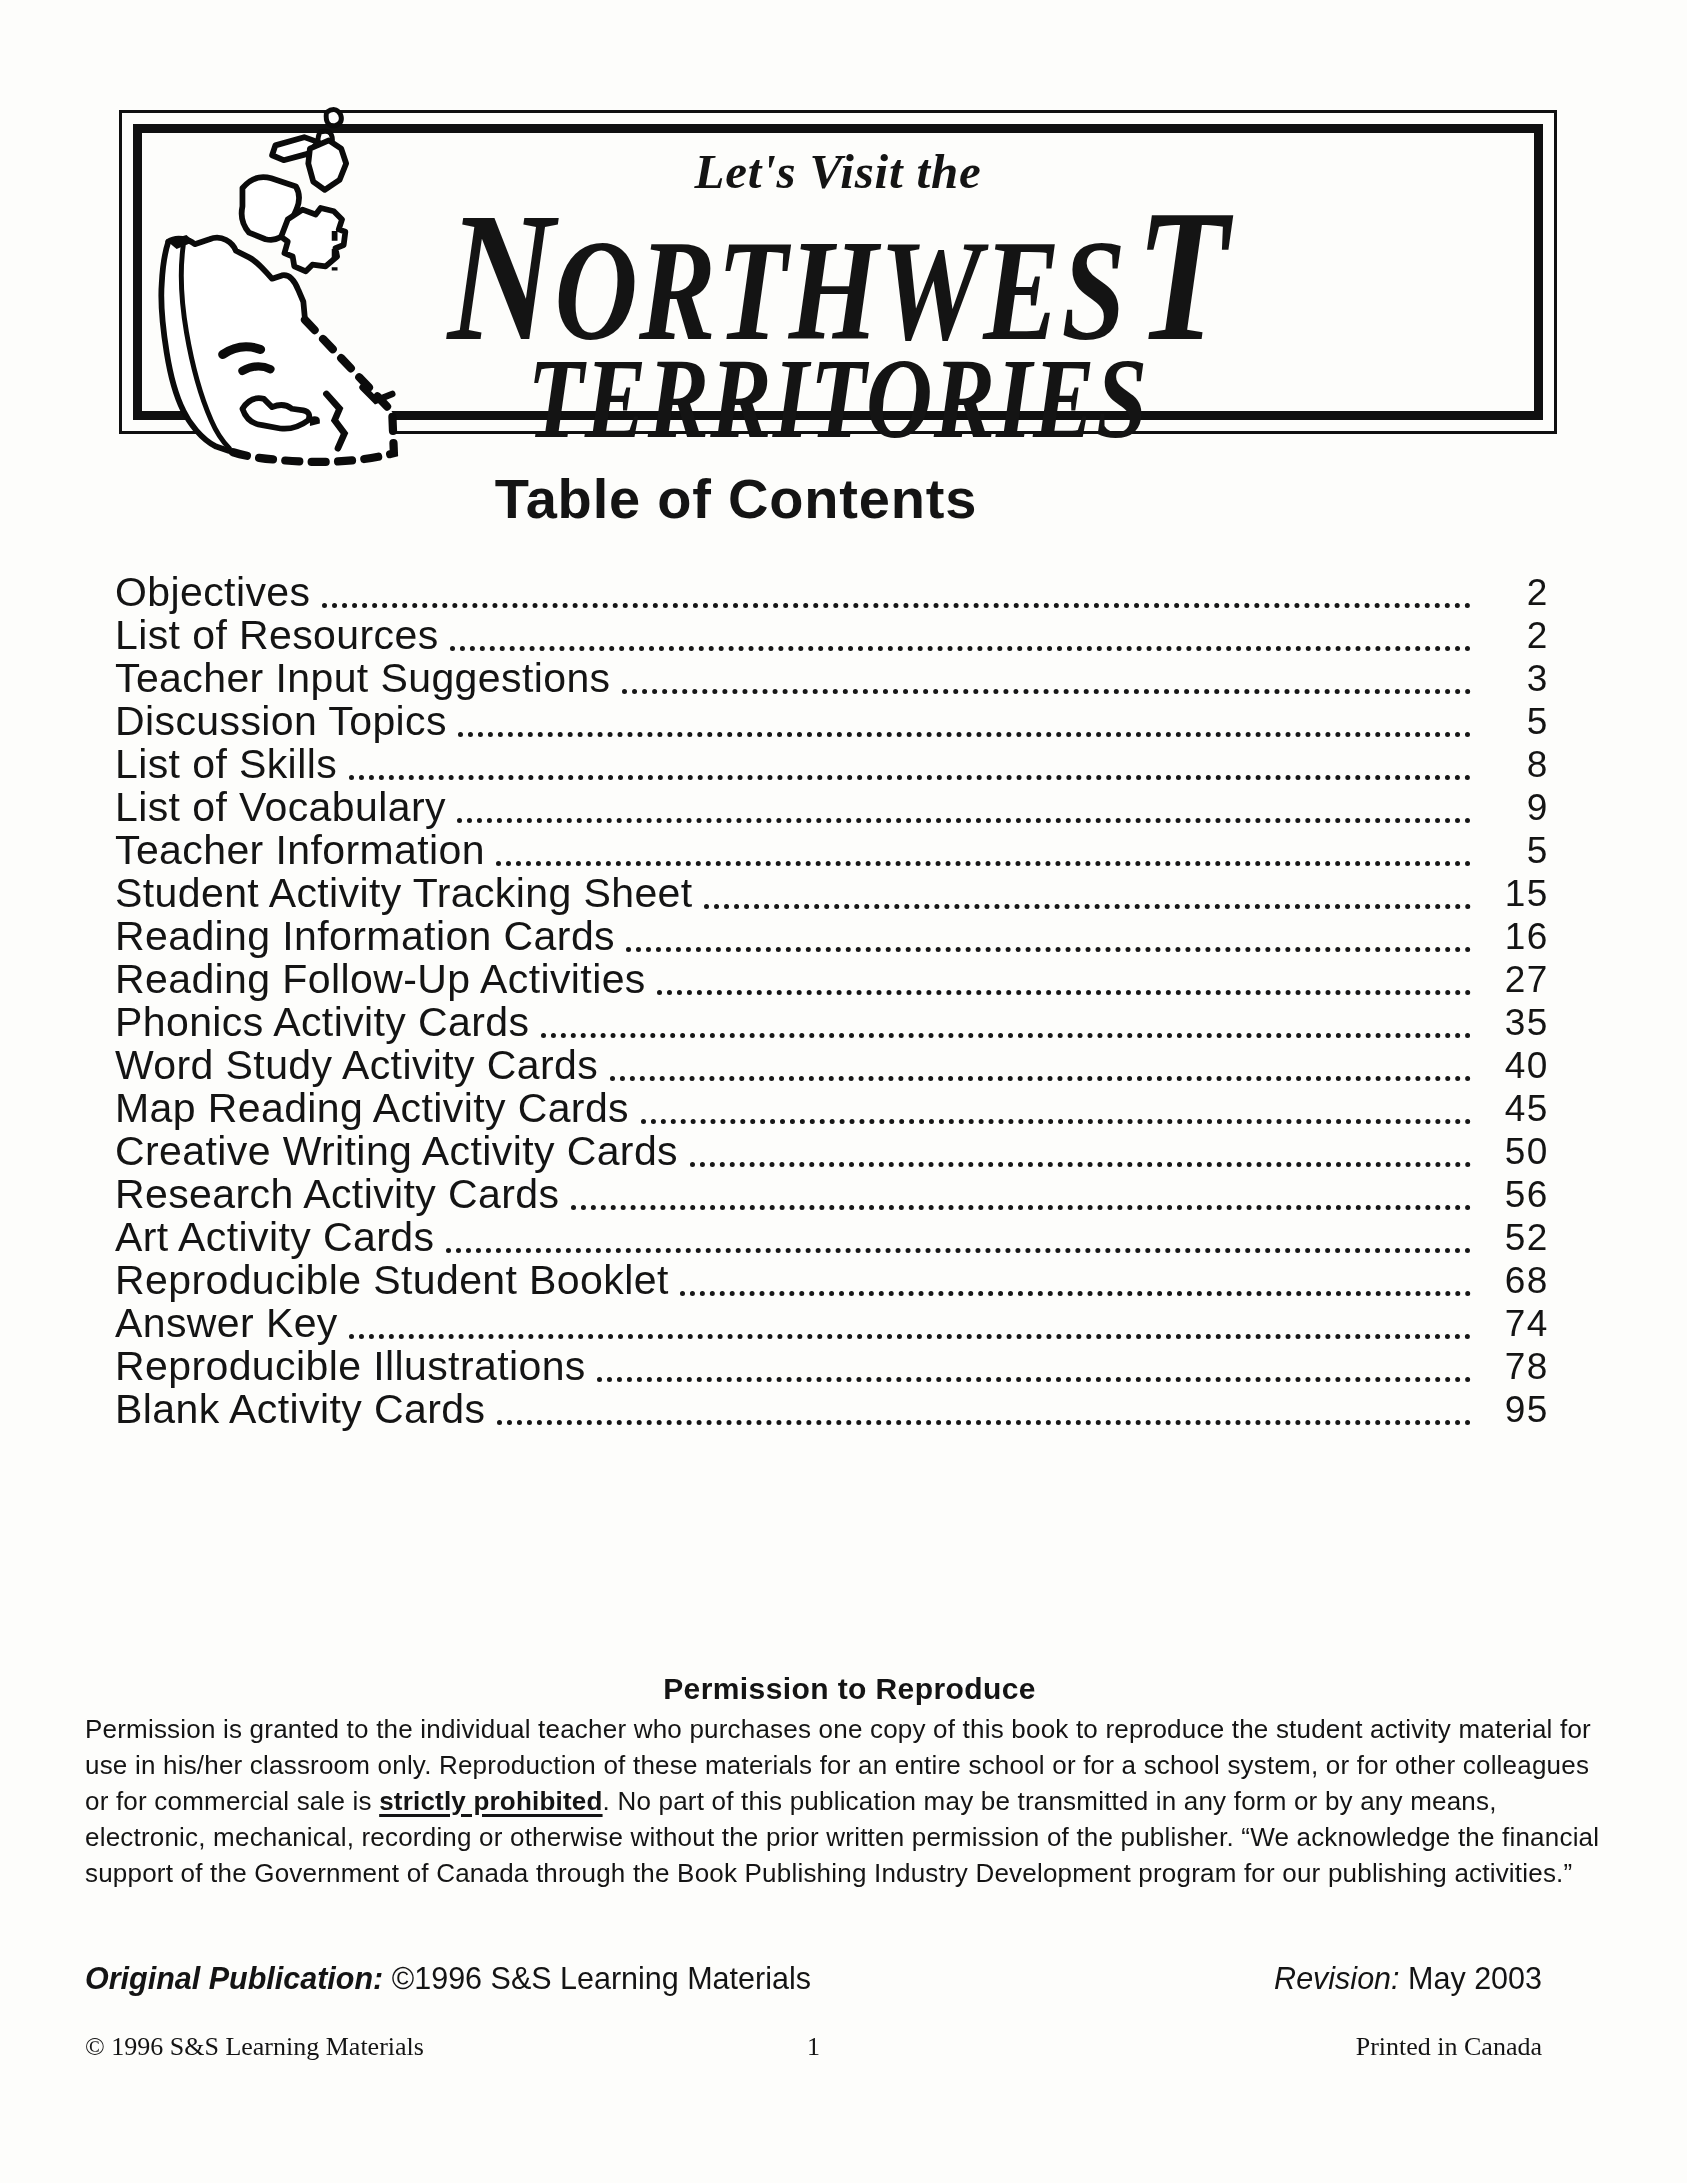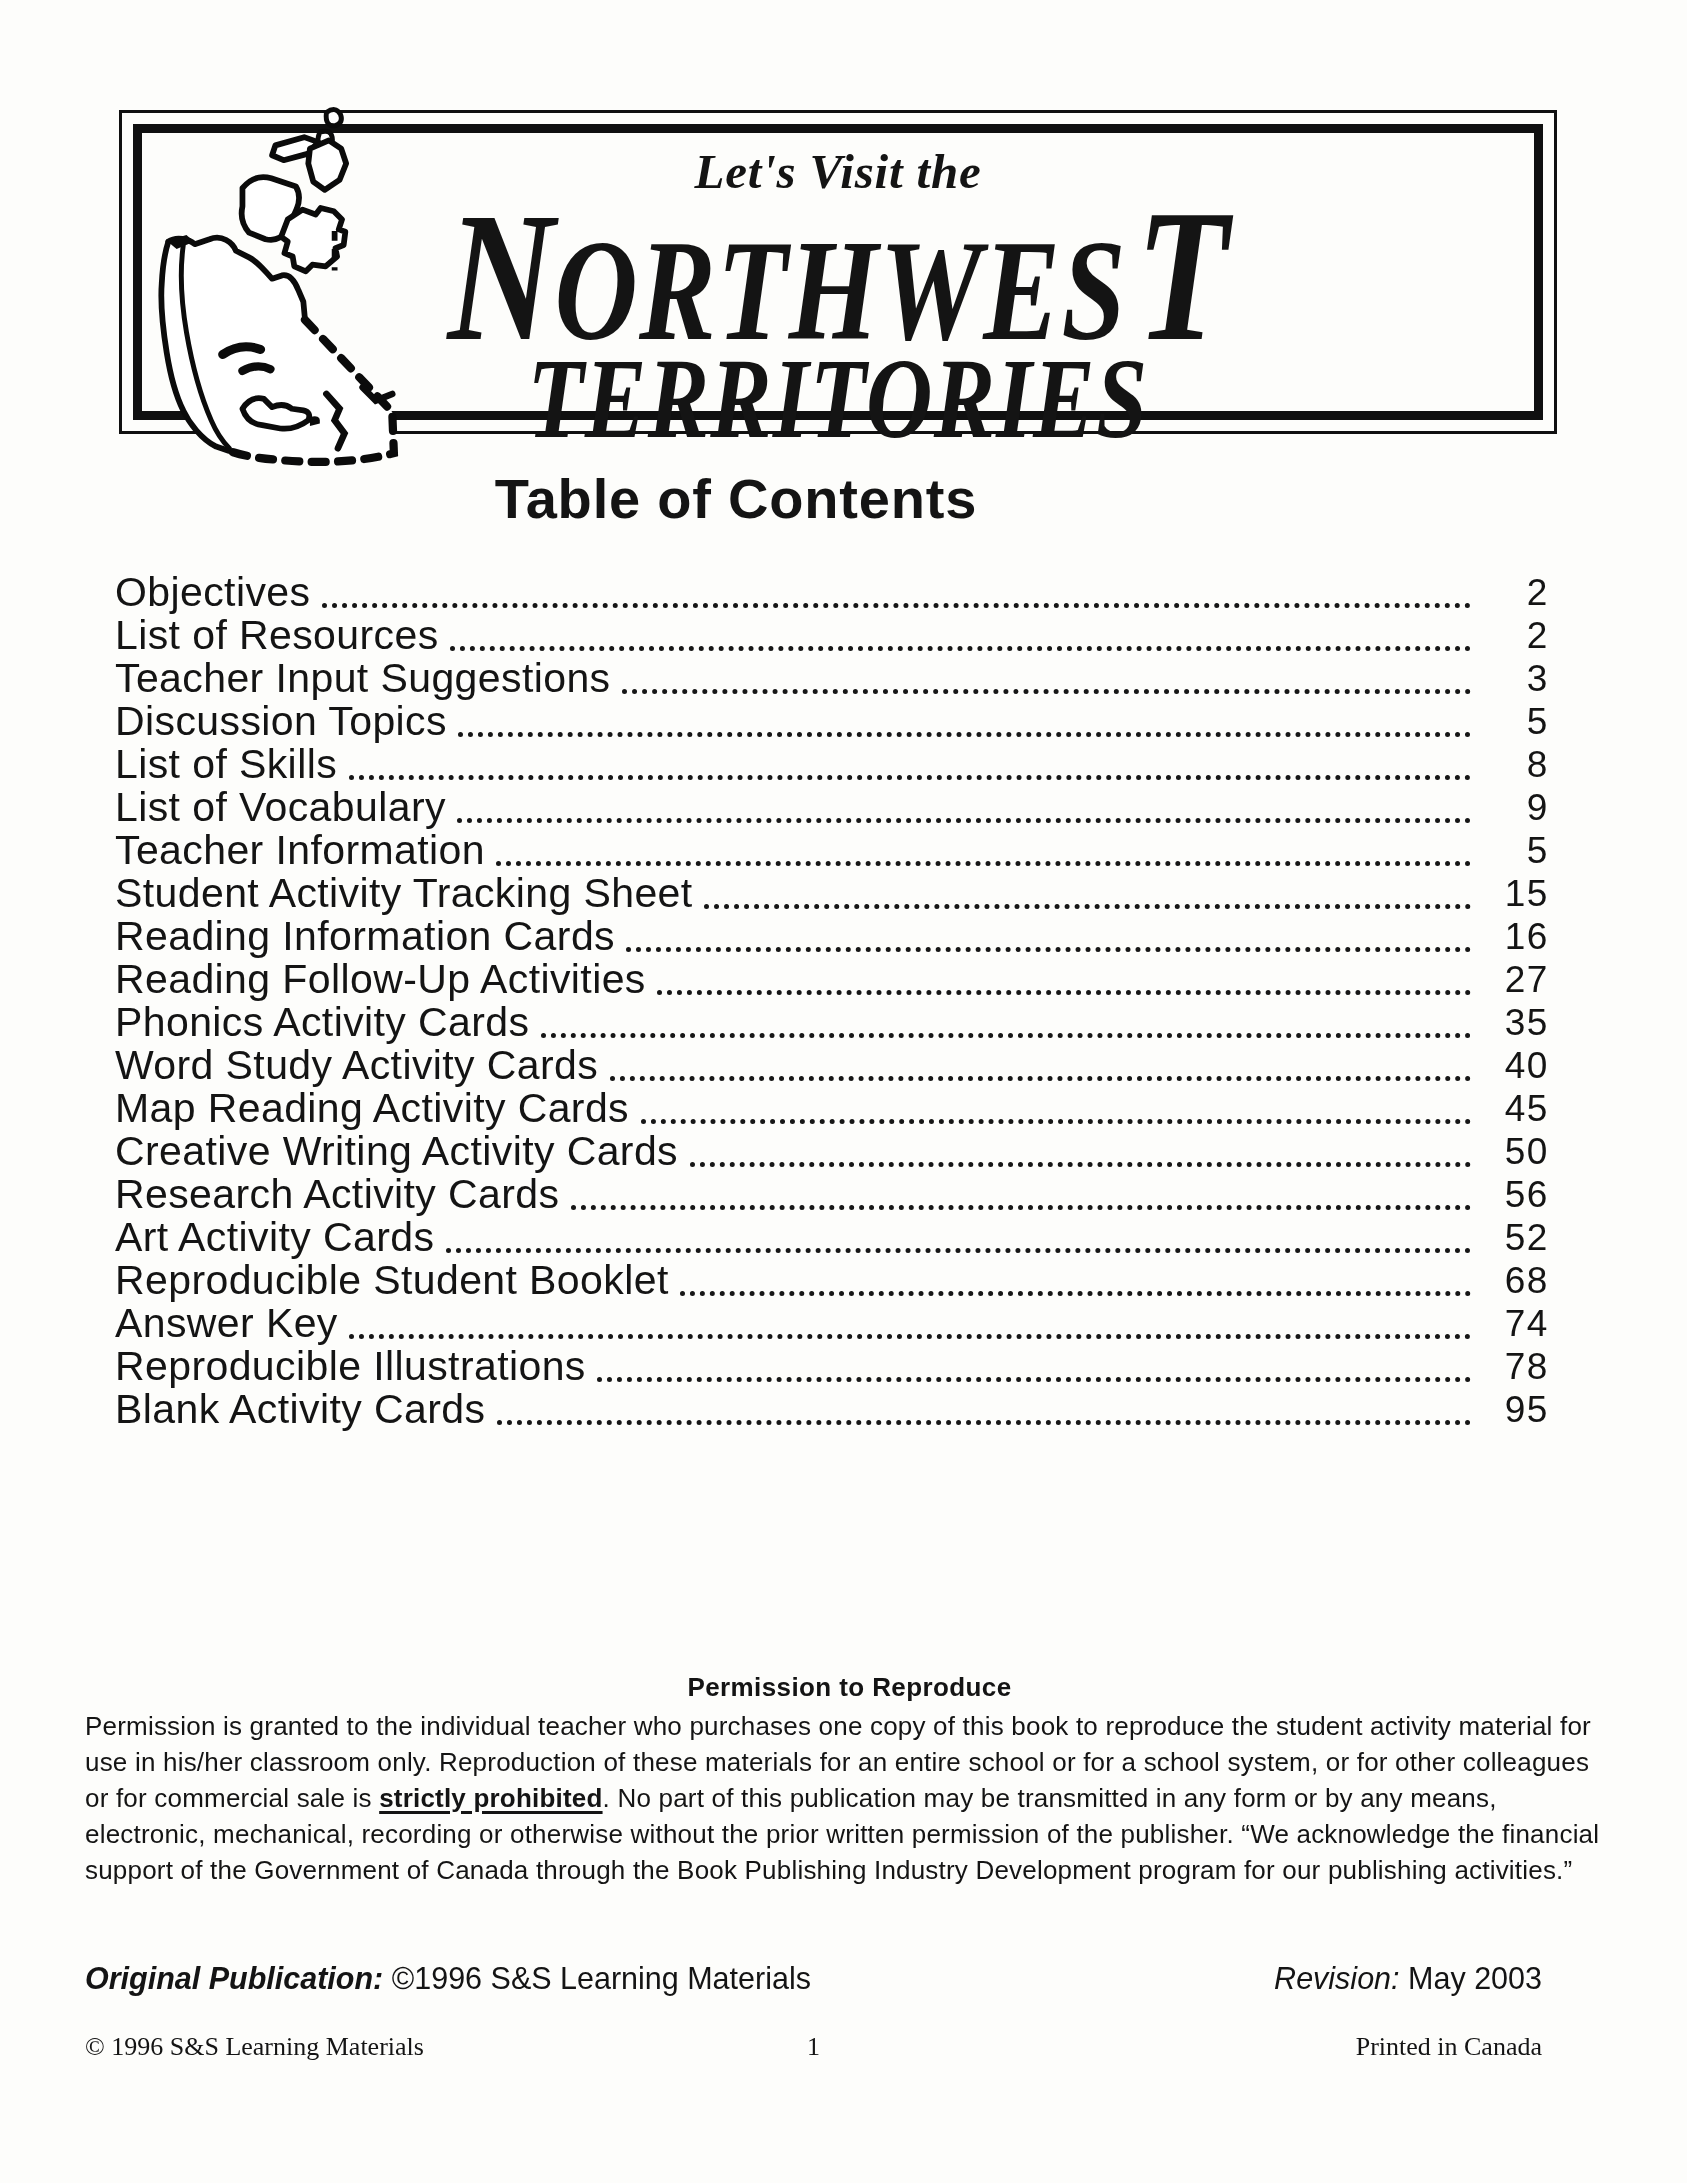--- a/index.html
+++ b/index.html
@@ -51,21 +51,21 @@
   }
   .toc-row{display:flex;align-items:flex-end;height:41px;}
   .toc-label{font-size:41px;line-height:41px;letter-spacing:0.4px;white-space:nowrap;}
   .toc-leader{flex:1;border-bottom:5.8px dotted #161616;margin:0 10px 0 11.5px;transform:translateY(-5px);}
   .toc-page{font-size:37px;line-height:41px;min-width:68px;text-align:right;letter-spacing:1.6px;}
 
   
   .permission{position:absolute;top:1672px;left:85px;width:1529px;}
   .permission h2{
     margin:0 0 5px 0;text-align:center;
-    font-size:26px;font-weight:bold;letter-spacing:0.4px;
+    font-size:30px;font-weight:bold;letter-spacing:0.4px;
   }
   .permission p{
     margin:0;font-size:26px;line-height:36px;letter-spacing:0.2px;text-align:left;
   }
   .permission strong u{text-underline-offset:4.1px;text-decoration-thickness:2.5px;}
 
   
   .pubrow{
     position:absolute;top:1961px;left:85px;width:1457px;
     display:flex;justify-content:space-between;align-items:flex-end;

